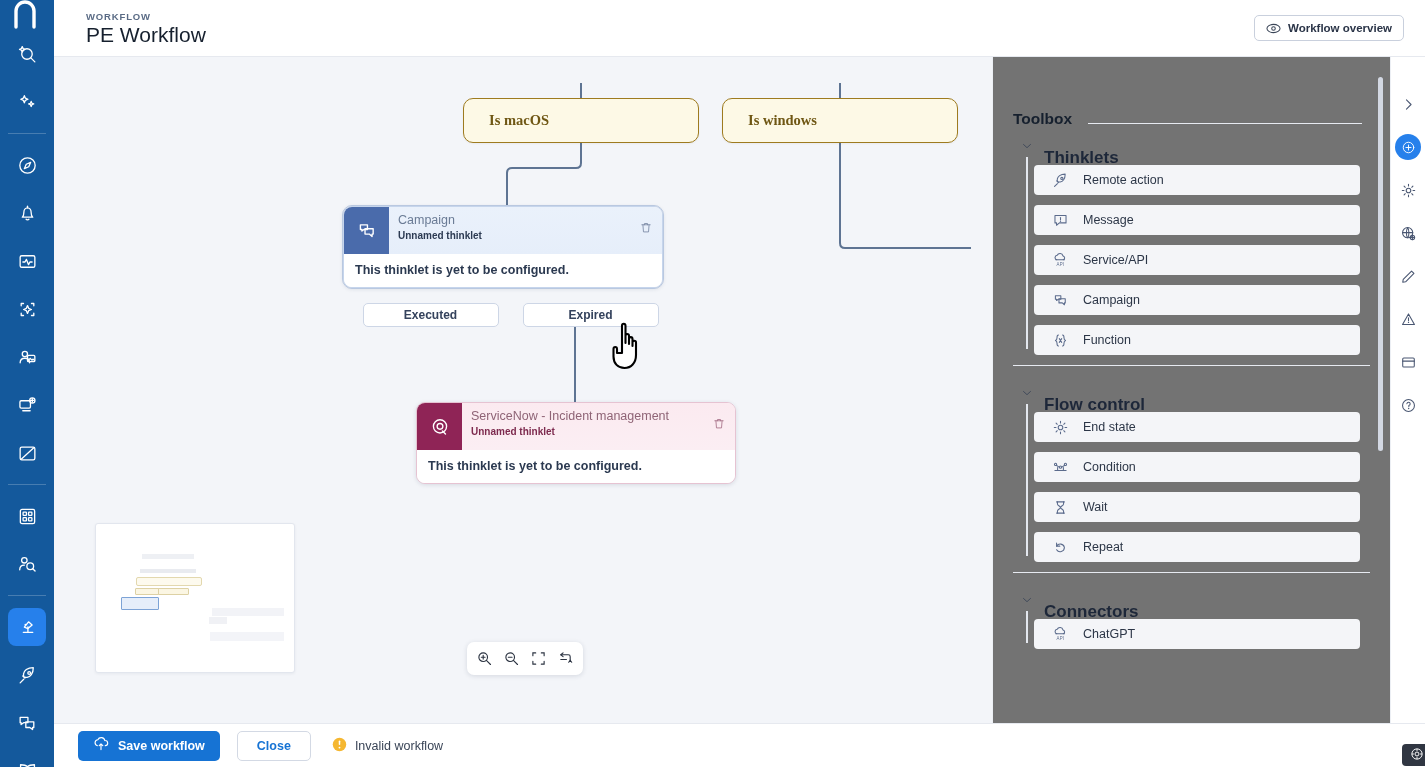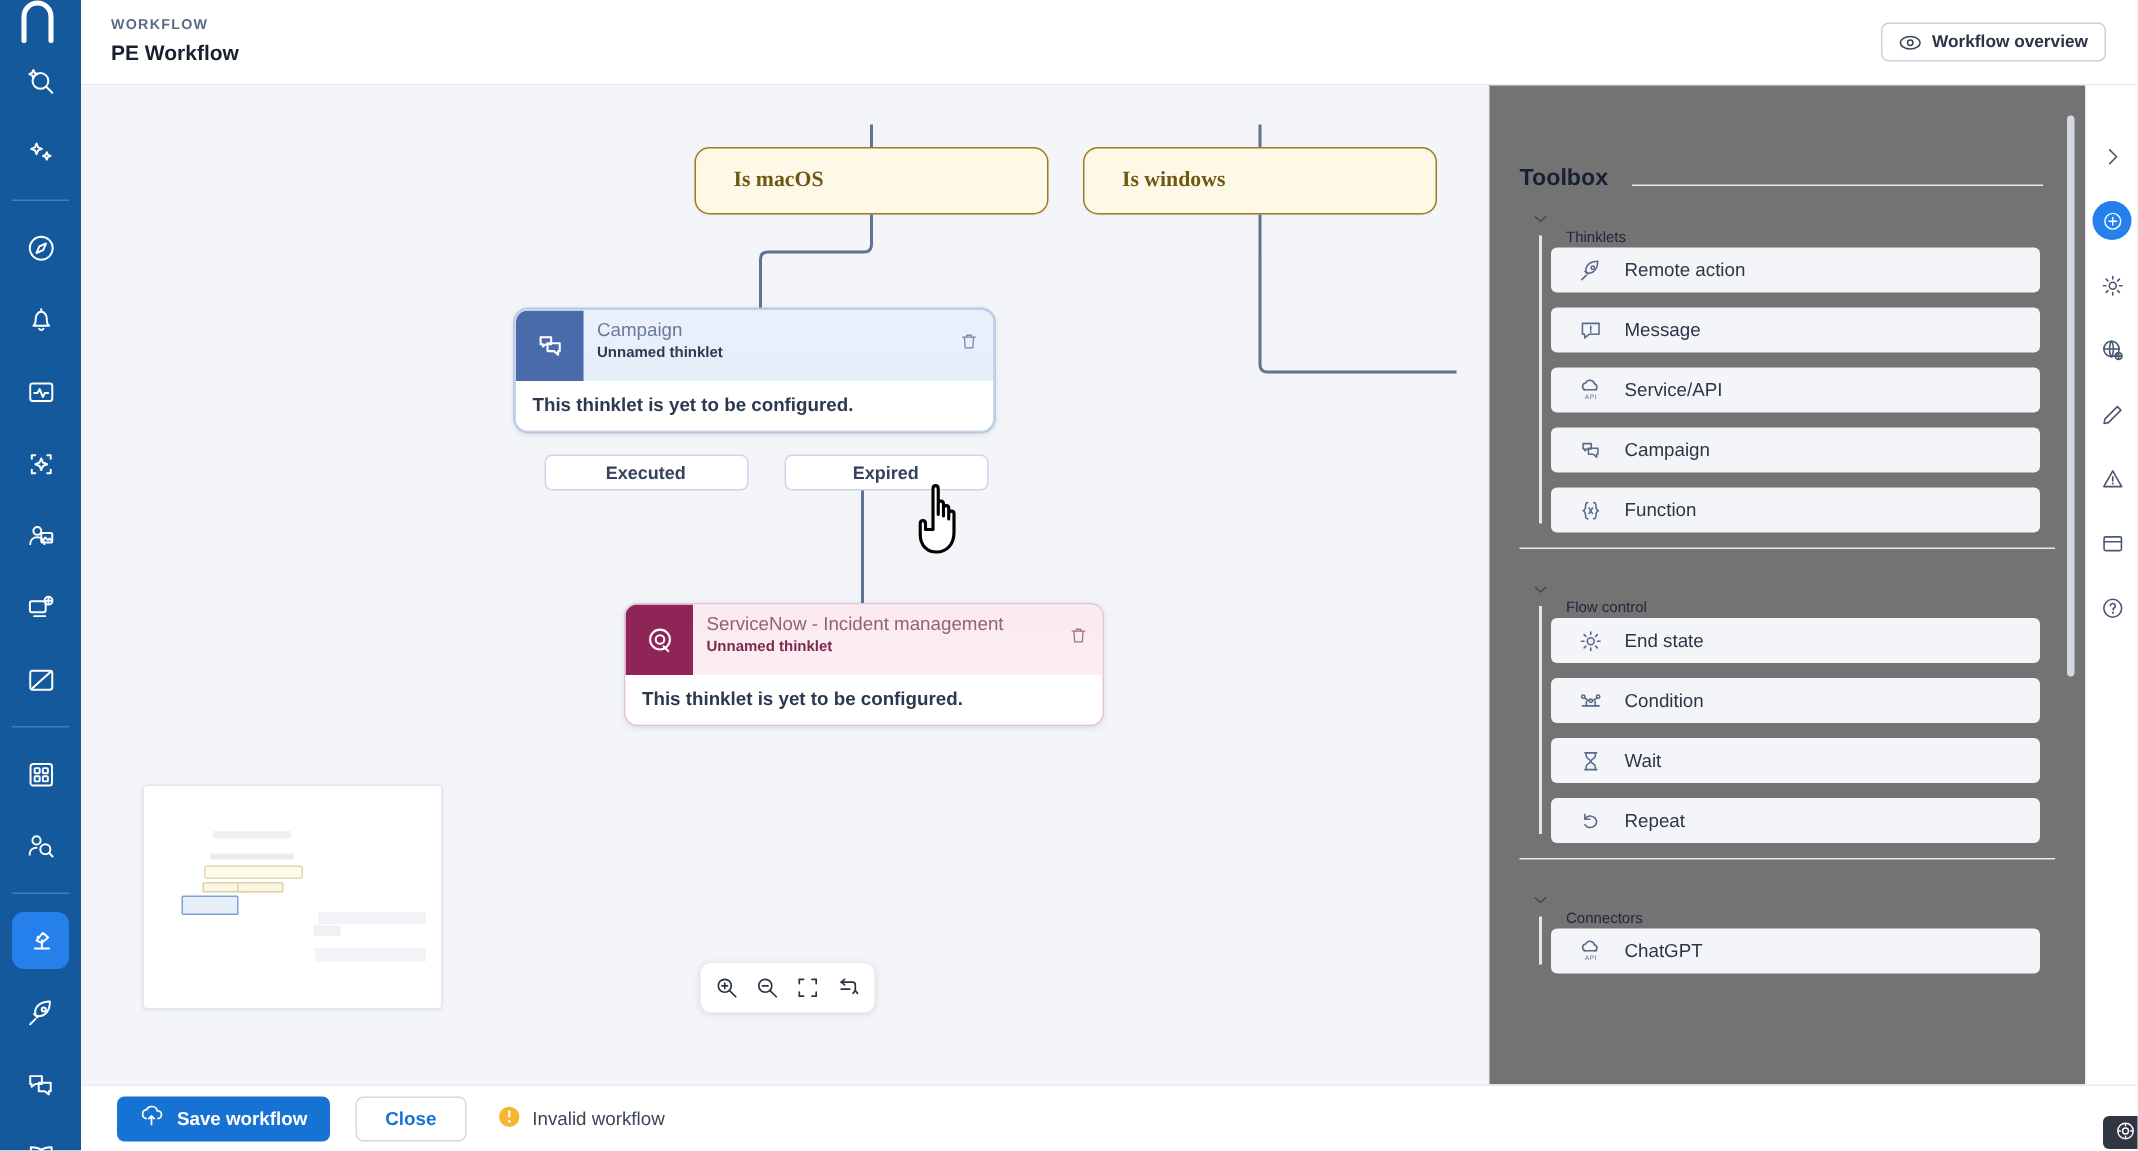--- a/index.html
+++ b/index.html
@@ -26,26 +26,26 @@
   }
   .rail-item.active{ background:#2680eb; }
   .rail-item svg{ display:block; }
 
   
   .topbar{
     position:absolute; left:54px; top:0; width:1371px; height:57px;
     background:#fff; border-bottom:1px solid #e6e9ef;
     display:flex; align-items:center;
   }
-  .title-wrap{ padding-left:20px; }
+  .title-wrap{ padding-left:32px; }
   .kicker{
     font-size:9.5px; font-weight:bold; letter-spacing:.09em; color:#5a6b85; text-transform:uppercase;
     line-height:12px;
   }
-  .page-title{ font-size:14px; font-weight:bold; color:#16202e; line-height:22px; margin-top:1px; }
+  .page-title{ font-size:21px; font-weight:normal; color:#16202e; line-height:22px; margin-top:1px; }
   .overview-btn{
     position:absolute; right:21px; top:15px; height:26px;
     border:1px solid #c9d0dd; border-radius:5px; background:#fff;
     display:flex; align-items:center; gap:7px; padding:0 11px; cursor:pointer;
     font-size:11.5px; font-weight:bold; color:#2a3447;
   }
   .overview-btn svg{ display:block; }
 
   
   .canvas{
@@ -120,21 +120,21 @@
   }
   .tb-title{
     position:absolute; left:20px; top:53px; font-size:15.5px; font-weight:bold; color:#16202e;
   }
   .tb-title-rule{ position:absolute; left:95px; right:28px; top:66px; height:1px; background:#e7eaf1; }
   .tb-scroll{ position:absolute; left:0; top:76px; right:0; bottom:0; }
   .tb-group{ position:relative; }
   .grp-head{
     display:flex; align-items:center; gap:10px; padding:0 0 0 27px; height:26px; cursor:pointer;
   }
-  .grp-head .cap{ font-size:10px; font-weight:normal; color:#1d2739;margin-top:24px; }
+  .grp-head .cap{ font-size:17px; font-weight:bold; color:#1d2739;margin-top:24px; }
   .grp-items{ position:relative; margin:6px 0 0 0; padding-left:41px; padding-right:30px; }
   .grp-items:before{
     content:""; position:absolute; left:33px; top:-8px; bottom:6px; width:1.5px; background:#e3e7ee;
   }
   .tb-item{
     height:30px; background:#f4f5f8; border-radius:4px; margin-bottom:10px;
     display:flex; align-items:center; gap:14px; padding-left:18px; cursor:pointer;
   }
   .tb-item .lbl{ font-size:12.5px; color:#2c3647; }
   .grp-divider{ height:1px; background:#e7eaf1; margin:6px 20px 14px 20px; }

